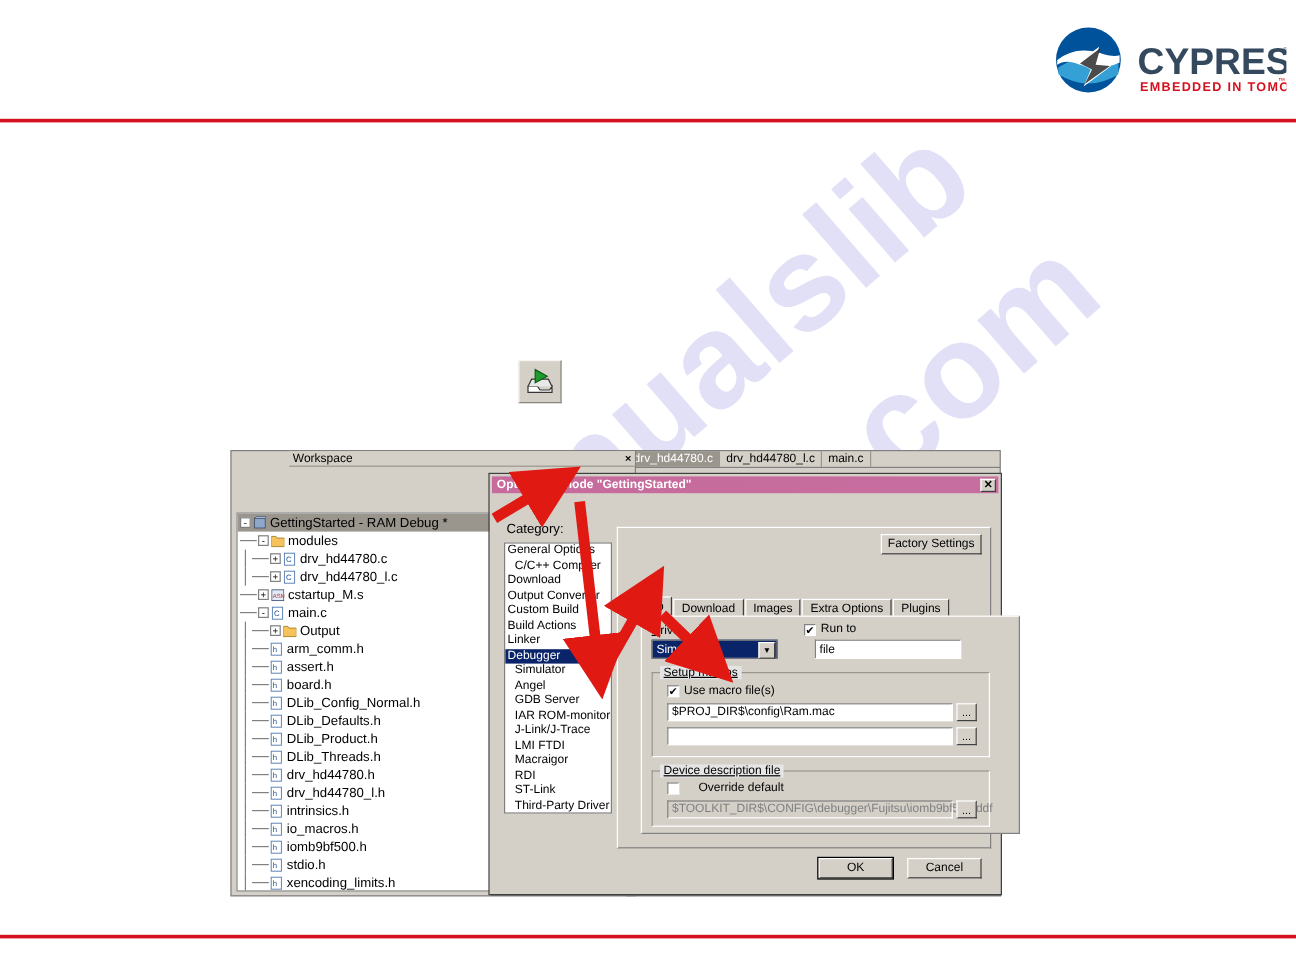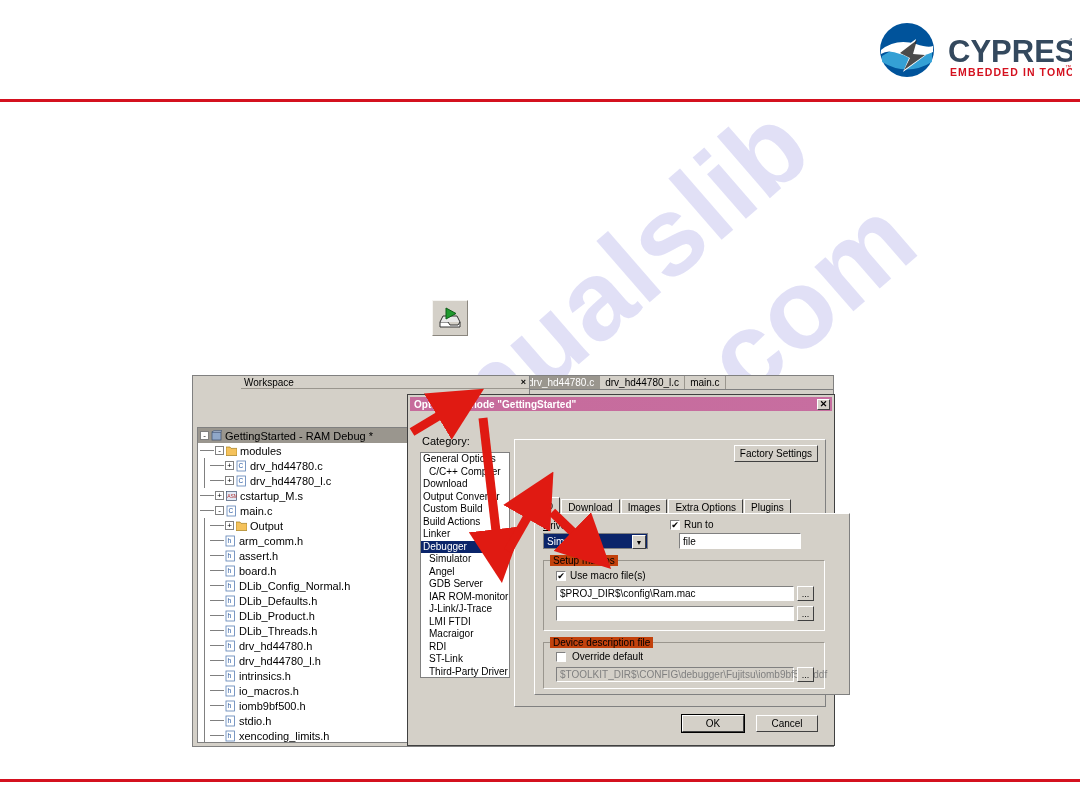--- a/index.html
+++ b/index.html
@@ -277,21 +277,21 @@
     display: inline-flex; align-items: center; justify-content: center;
     font-size: 9px; line-height: 8px; color: #000; flex: none;
   }
   .group {
     position: absolute;
     border: 1px solid #fff;
     border-top-color: #9a968e; border-left-color: #9a968e;
   }
   .group > .gtitle {
     position: absolute; left: 6px; top: -6px;
-    background: #c2410c; padding: 0 3px; font-size: 10px;
+    background: #e5e5e5; padding: 0 3px; font-size: 10px; text-decoration: underline;
   }
   .ellip {
     width: 17px; height: 15px;
     background: #d4d0c8;
     border: 1px solid #fff;
     border-right-color: #404040; border-bottom-color: #404040;
     font-size: 9px; display: flex; align-items: center; justify-content: center;
     flex: none;
   }
   .dbtn {
@@ -628,21 +628,21 @@
               <div class="ellip">...</div>
             </div>
             <div style="position:absolute;left:12px;top:45px;display:flex;gap:3px;width:262px;">
               <div class="fld" style="width:238px;height:15px;"></div>
               <div class="ellip">...</div>
             </div>
           </div>
 
           <div class="group" style="left:8px;top:128px;width:282px;height:47px;">
             <span class="gtitle">Device description file</span>
-            <div style="position:absolute;left:12px;top:8px;display:flex;align-items:center;gap:6px;">
+            <div style="position:absolute;left:12px;top:8px;display:flex;align-items:center;gap:16px;">
               <span class="cb"></span>
               <span class="lbl">Override default</span>
             </div>
             <div style="position:absolute;left:12px;top:24px;display:flex;gap:3px;width:262px;">
               <div class="fld disabled" style="width:238px;height:15px;">$TOOLKIT_DIR$\CONFIG\debugger\Fujitsu\iomb9bf500.ddf</div>
               <div class="ellip">...</div>
             </div>
           </div>
 
         </div>

